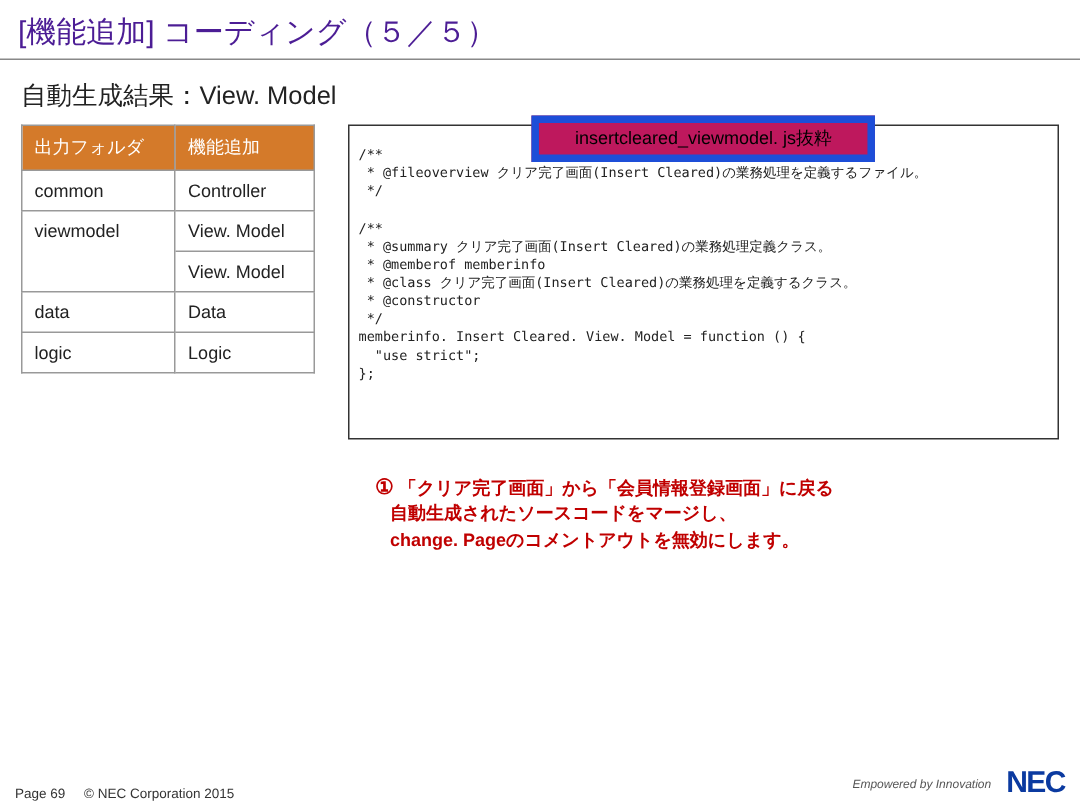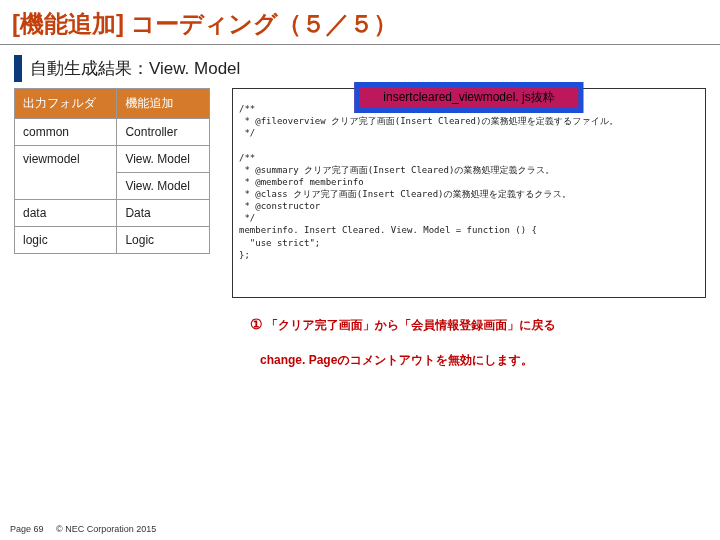--- a/index.html
+++ b/index.html
@@ -5,28 +5,29 @@
   * { box-sizing: border-box; margin: 0; padding: 0; }
   body {
     width: 720px; height: 540px;
     font-family: "Meiryo", "MS PGothic", sans-serif;
     background: #fff;
     position: relative;
     overflow: hidden;
   }
   .title {
     padding: 8px 12px 4px 12px;
-    font-size: 24px;
-    color: #c2410c;
-    font-weight: bold;
+    font-size: 20px;
+    color: #4c1d95;
+    font-weight: normal;
     border-bottom: 1px solid #888;
   }
   .subtitle-row {
     display: flex; align-items: stretch;
     margin: 10px 0 6px 14px;
+    flex-direction: column;
   }
   .sub-bar {
     width: 8px; background: #0a3a7a; margin-right: 8px;
   }
   .subtitle {
     font-size: 17px; color: #222; padding: 2px 0;
   }
   .content {
     display: flex; align-items: flex-start;
     padding: 0 14px;
@@ -165,23 +166,27 @@
 memberinfo. Insert Cleared. View. Model = function () {
   "use strict";
 };</span></div>
   </div>
 
 </div>
 
 <div class="callout">
   <span class="num">①</span>
   <span>「クリア完了画面」から「会員情報登録画面」に戻る</span><br>
-  &nbsp;&nbsp;&nbsp;<br>
+  &nbsp;&nbsp;&nbsp;<span>自動生成されたソースコードをマージし、</span><br>
   &nbsp;&nbsp;&nbsp;<span>change. Pageのコメントアウトを無効にします。</span>
 </div>
 
 <div class="footer">
   <div>
     <span>Page 69</span>
     &nbsp;&nbsp;&nbsp;
     <span>© NEC Corporation 2015</span>
   </div>
+  <div class="footer-right">
+    <span class="tagline">Empowered by Innovation</span>
+    <span class="nec-logo">NEC</span>
+  </div>
 </div>
 
 </body></html>

